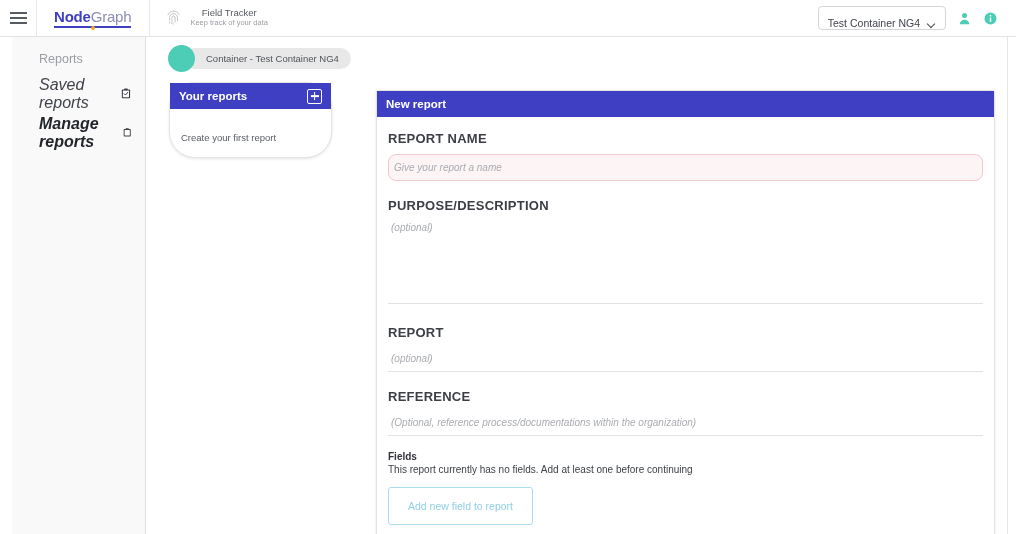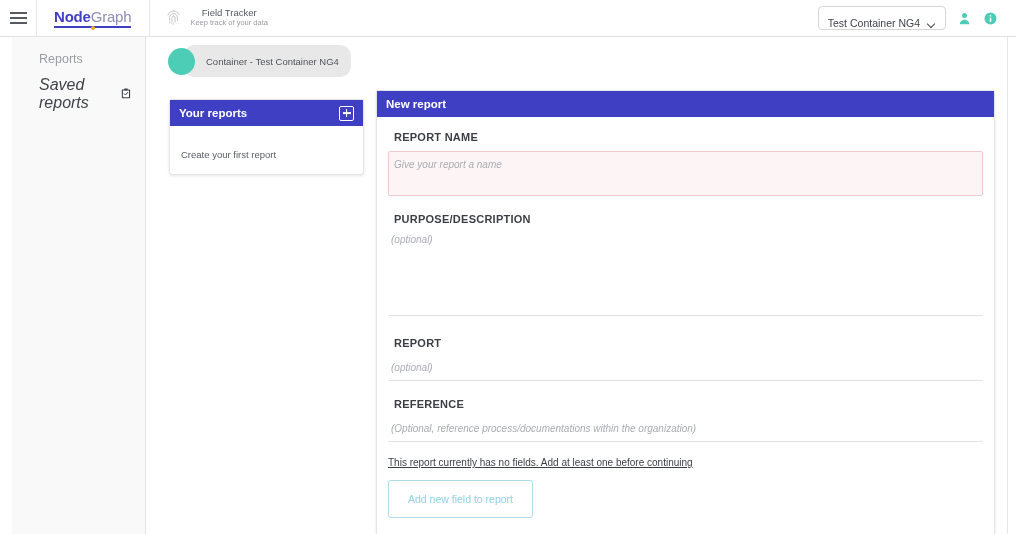--- a/index.html
+++ b/index.html
@@ -116,21 +116,21 @@
   
   .crumb {
     position: absolute; left: 6px; top: 8px;
     display: flex; align-items: center; cursor: pointer;
   }
   .crumb-dot {
     width: 27px; height: 27px; border-radius: 50%;
     background: #4ecdb6; flex: 0 0 auto; z-index: 2;
   }
   .crumb-pill {
-    margin-left: -11px; height: 32px;
+    margin-left: -11px; height: 21px;
     background: #e8e8e8; border-radius: 11px;
     display: flex; align-items: center;
     padding: 0 12px 0 22px;
     font-size: 9.5px; color: #50545b; white-space: nowrap;
   }
 
   
   .card {
     position: absolute;
     background: #fff;
@@ -151,63 +151,62 @@
     position: relative; cursor: pointer;
   }
   .card-head .plus-btn:before,
   .card-head .plus-btn:after {
     content: ""; position: absolute; background: #fff;
     left: 50%; top: 50%;
   }
   .card-head .plus-btn:before { width: 8px; height: 1.8px; transform: translate(-50%,-50%); }
   .card-head .plus-btn:after  { width: 1.8px; height: 8px; transform: translate(-50%,-50%); }
 
-  #your-reports { left: 7px; top: 62px; width: 195px; }
+  #your-reports { left: 7px; top: 45px; width: 163px; border-radius: 26px; }
   .yr-body { padding: 23px 11px 14px 11px; font-size: 9.5px; color: #585c63; }
 
   
   #new-report { left: 214px; top: 53px; width: 619px; }
   .nr-body { padding: 14px 11px 18px 11px; }
 
   .flabel {
-    font-size: 11px; font-weight: bold;
+    font-size: 13px; font-weight: bold;
     color: #3b3f45; letter-spacing: .25px;
     margin-bottom: 8px;
-    margin-left: 6px;
   }
   .finput {
     width: 100%; border: 0; outline: 0;
     font-family: "Liberation Sans", sans-serif;
     font-size: 10px; color: #3b3f45;
     background: transparent;
     padding: 0 0 7px 3px;
     border-bottom: 1px solid #e2e2e2;
   }
   .finput::placeholder { color: #a9acb1; font-style: italic; }
   .finput.error {
     background: #fdf4f5;
     border: 1px solid #f0c9cf;
-    border-radius: 2px;
-    padding: 7px 0 25px 5px;
+    border-radius: 8px;
+    padding: 7px 0 7px 5px;
   }
   .ftextarea {
     width: 100%; border: 0; outline: 0; resize: none;
     font-family: "Liberation Sans", sans-serif;
     font-size: 10px; color: #3b3f45;
     background: transparent;
     padding: 0 0 7px 3px; height: 83px;
     border-bottom: 1px solid #e2e2e2;
     line-height: 1.4;
   }
   .ftextarea::placeholder { color: #a9acb1; font-style: italic; }
   .fgroup { margin-bottom: 17px; }
   .fgroup.last { margin-bottom: 15px; }
 
   .fields-title { font-size: 10px; font-weight: bold; color: #2f3237; margin-bottom: 2px; }
-  .fields-desc  { font-size: 10px; color: #3b3f45; margin-bottom: 12px; text-decoration: underline; }
+  .fields-desc  { font-size: 10px; color: #3b3f45; margin-bottom: 12px; }
   .add-field-btn {
     display: inline-flex; align-items: center; justify-content: center;
     width: 145px; height: 38px;
     border: 1px solid #aadcec; border-radius: 3px;
     background: #fff; color: #8fd0e6;
     font-size: 10.5px; font-family: "Liberation Sans", sans-serif;
     cursor: pointer;
   }
 
   .save-btn {
@@ -285,20 +284,28 @@
   <div class="side-item">
     <span class="label">Saved reports</span>
     <svg class="side-icon" viewBox="0 0 24 26">
       <rect x="2" y="3" width="20" height="21.5" rx="2" fill="#3b3f45"></rect>
       <rect x="4.6" y="5.6" width="14.8" height="16.3" rx="1" fill="#ffffff"></rect>
       <rect x="7.6" y="0.8" width="8.8" height="4.2" rx="1" fill="#3b3f45"></rect>
       <path d="M7.6 13.6l3 3.1 6-6.6" fill="none" stroke="#3b3f45" stroke-width="2.4" stroke-linecap="round" stroke-linejoin="round"></path>
     </svg>
   </div>
 
+  <div class="side-item active">
+    <span class="label">Manage reports</span>
+    <svg class="side-icon" viewBox="0 0 24 26">
+      <rect x="2" y="3" width="20" height="21.5" rx="2" fill="#3b3f45"></rect>
+      <rect x="4.6" y="5.6" width="14.8" height="16.3" rx="1" fill="#ffffff"></rect>
+      <rect x="7.6" y="0.8" width="8.8" height="4.2" rx="1" fill="#3b3f45"></rect>
+    </svg>
+  </div>
 </div>
 
 <div class="main">
 
   <div class="crumb">
     <div class="crumb-dot"></div>
     <div class="crumb-pill">Container - Test Container NG4</div>
   </div>
 
   <div class="card" id="your-reports">
@@ -329,20 +336,21 @@
         <div class="flabel">REPORT</div>
         <input class="finput" type="text" placeholder="(optional)" style="">
       </div>
 
       <div class="fgroup last">
         <div class="flabel">REFERENCE</div>
         <input class="finput" type="text" placeholder="(Optional, reference process/documentations within the organization)" style="">
       </div>
 
       <div>
+        <div class="fields-title">Fields</div>
         <div class="fields-desc">This report currently has no fields. Add at least one before continuing</div>
         <button class="add-field-btn">Add new field to report</button>
       </div>
 
     </div>
   </div>
 
 </div>
 
 <div class="page-edge"></div>

